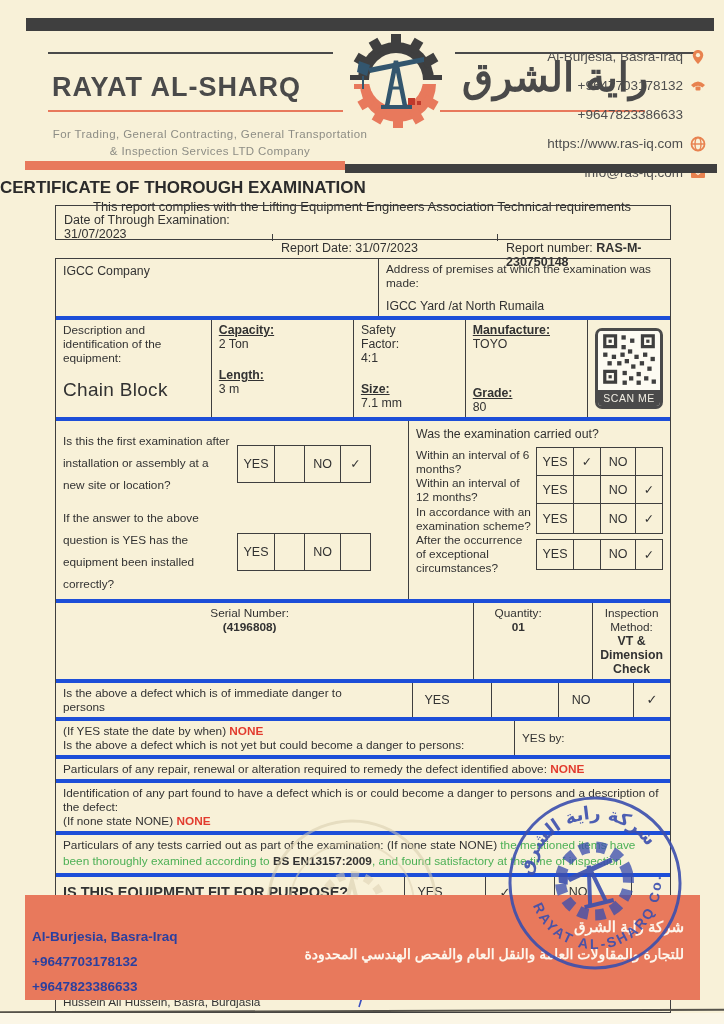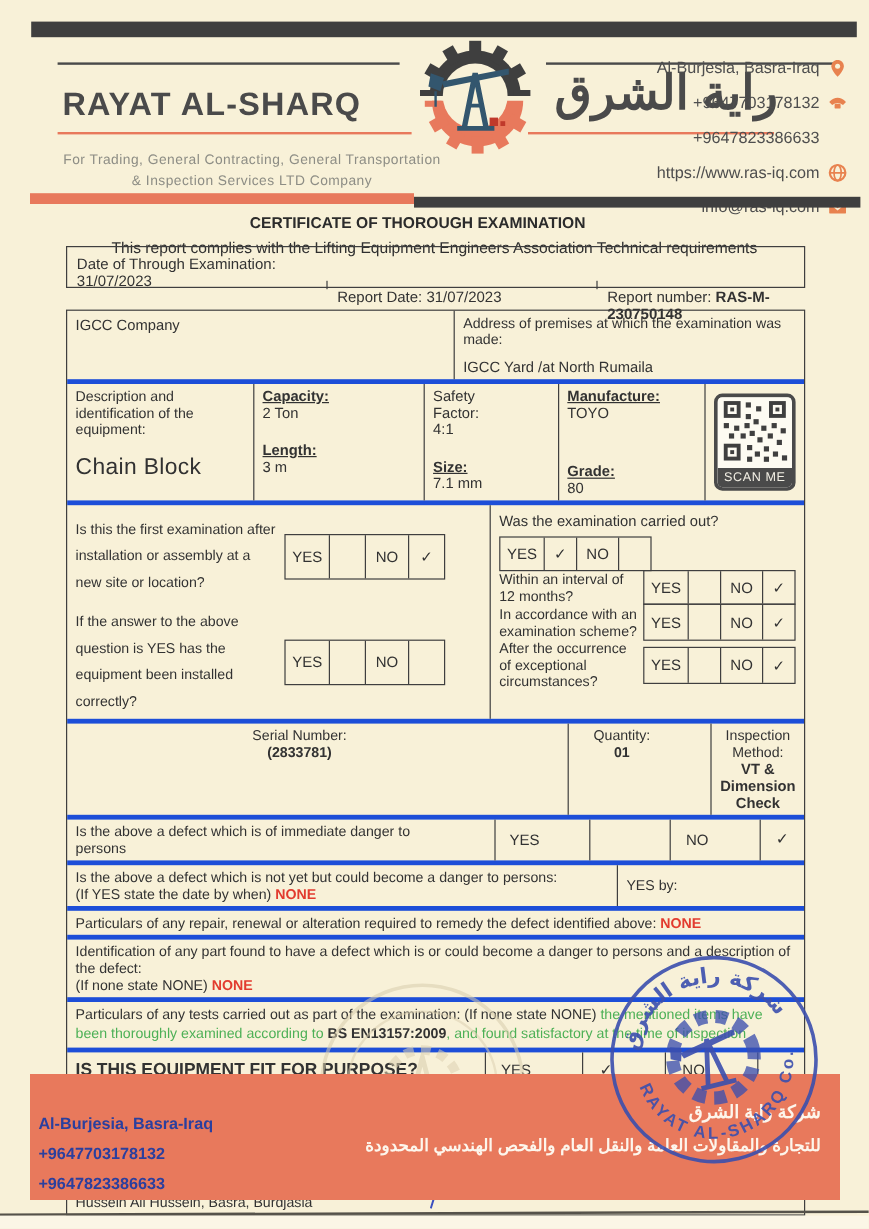--- a/index.html
+++ b/index.html
@@ -12,21 +12,21 @@
   .brand-ar{left:462px;top:54px;font-size:40px;font-weight:bold;color:#4a4a4a;direction:rtl;}
   .swoosh{height:2px;background:#4a4a4a;}
   .swoosh.orange{background:#e8795c;}
   .tagline{left:30px;top:126px;width:360px;text-align:center;font-size:11.5px;color:#8d8d85;line-height:1.45;letter-spacing:.4px;}
   .contacts{right:18px;top:42px;text-align:right;font-size:13.5px;color:#4e4e4e;}
   .contact-line{height:29px;display:flex;align-items:center;justify-content:flex-end;gap:7px;}
   .cicon{width:16px;height:16px;flex:0 0 16px;}
   .divider-orange{left:25px;top:161px;width:320px;height:9px;background:#e8795c;}
   .divider-dark{left:345px;top:164px;width:372px;height:9px;background:#3f3f3f;}
   
-  .title{left:0;top:178px;width:696px;text-align:center;font-size:13px;font-weight:bold;color:#2b2b2b;}
+  .title{left:0;top:178px;width:696px;font-size:17px;font-weight:bold;color:#2b2b2b;}
   .subtitle{left:0;top:199px;width:724px;text-align:center;font-size:13px;color:#2f2f2f;}
   
   .box{border:1.5px solid #3f3f3f;background:transparent;}
   .daterow{left:55px;top:205px;width:614px;height:33px;display:flex;}
   .daterow > div{padding:7px 8px 0 8px;font-size:12.5px;}
   .daterow > div + div{border-left:1px solid #3f3f3f;margin-top:28px;}
   .maintable{left:55px;top:258px;width:614px;font-size:11.8px;}
   .row{display:flex;}
   .row + .row{border-top:4px solid #1d4ed8;gap:30px;}
   .cell{padding:3px 7px;box-sizing:border-box;}
@@ -268,20 +268,21 @@
           <div style="width:36px;height:36px;">YES</div>
           <div class="chk" style="width:29px;height:36px;"></div>
           <div style="width:35px;height:36px;">NO</div>
           <div class="chk" style="width:29px;height:36px;"></div>
         </div>
       </div>
     </div>
     <div class="cell" style="flex:1;padding-top:6px;">
       <div style="font-size:12.3px;margin-bottom:6px;">Was the examination carried out?</div>
       <div style="display:flex;align-items:center;">
+        <div style="flex:1;padding-right:4px;">Within an interval of 6 months?</div>
         <div class="chkgrid">
           <div style="width:36px;height:27px;">YES</div>
           <div class="chk" style="width:26px;height:27px;">✓</div>
           <div style="width:34px;height:27px;">NO</div>
           <div class="chk" style="width:26px;height:27px;"></div>
         </div>
       </div>
       <div style="display:flex;align-items:center;margin-top:-1px;justify-content:center;">
         <div style="flex:1;padding-right:4px;">Within an interval of 12 months?</div>
         <div class="chkgrid">
@@ -308,21 +309,21 @@
           <div style="width:34px;height:29px;">NO</div>
           <div class="chk" style="width:26px;height:29px;">✓</div>
         </div>
       </div>
     </div>
   </div>
 
   <div class="row" style="min-height:55px;text-align:center;">
     <div class="cell" style="width:413px;">
       <div>Serial Number:</div>
-      <b>(2833781)</b>
+      <b>(4196808)</b>
     </div>
     <div class="cell" style="width:94px;">
       <div>Quantity:</div>
       <b>01</b>
     </div>
     <div class="cell" style="flex:1;">
       <div>Inspection Method:</div>
       <b style="font-size:12.3px;">VT &amp; Dimension Check</b>
     </div>
   </div>
@@ -332,24 +333,24 @@
       <span>Is the above a defect which is of immediate danger to persons</span>
     </div>
     <div style="display:flex;align-items:center;justify-content:center;width:48px;border-left:1px solid #3f3f3f;font-size:12.5px;">YES</div>
     <div class="chk" style="display:flex;align-items:center;justify-content:center;width:36px;border-left:1px solid #3f3f3f;"></div>
     <div style="display:flex;align-items:center;justify-content:center;width:44px;border-left:1px solid #3f3f3f;font-size:12.5px;">NO</div>
     <div class="chk" style="display:flex;align-items:center;justify-content:center;width:36px;border-left:1px solid #3f3f3f;">✓</div>
   </div>
 
   <div class="row" style="min-height:30px;">
     <div class="cell" style="width:428px;">
-      <div>Is the above a defect which is not yet but could become a danger to persons:</div>
       <div>
         <span>(If YES state the date by when) </span><span class="red" style="font-weight:bold;">NONE</span>
       </div>
+      <div>Is the above a defect which is not yet but could become a danger to persons:</div>
     </div>
     <div class="cell" style="flex:1;display:flex;align-items:center;">
       <span>YES by:</span>
     </div>
   </div>
 
   <div class="row" style="min-height:19px;">
     <div class="cell" style="flex:1;">
       <span>Particulars of any repair, renewal or alteration required to remedy the defect identified above: </span><span class="red" style="font-weight:bold;">NONE</span>
     </div>

